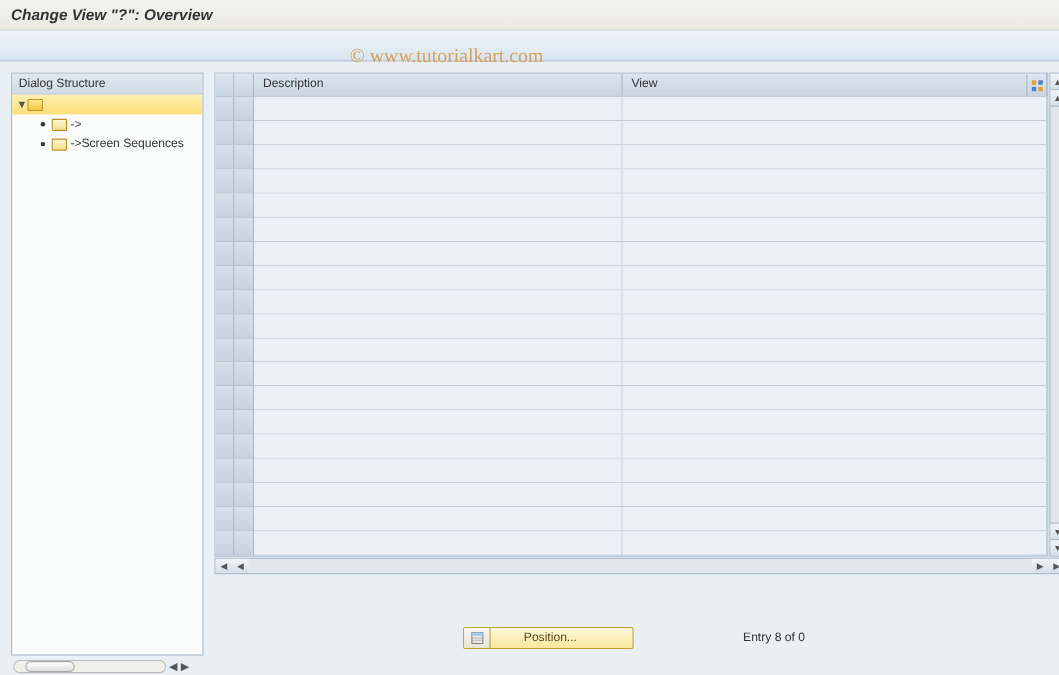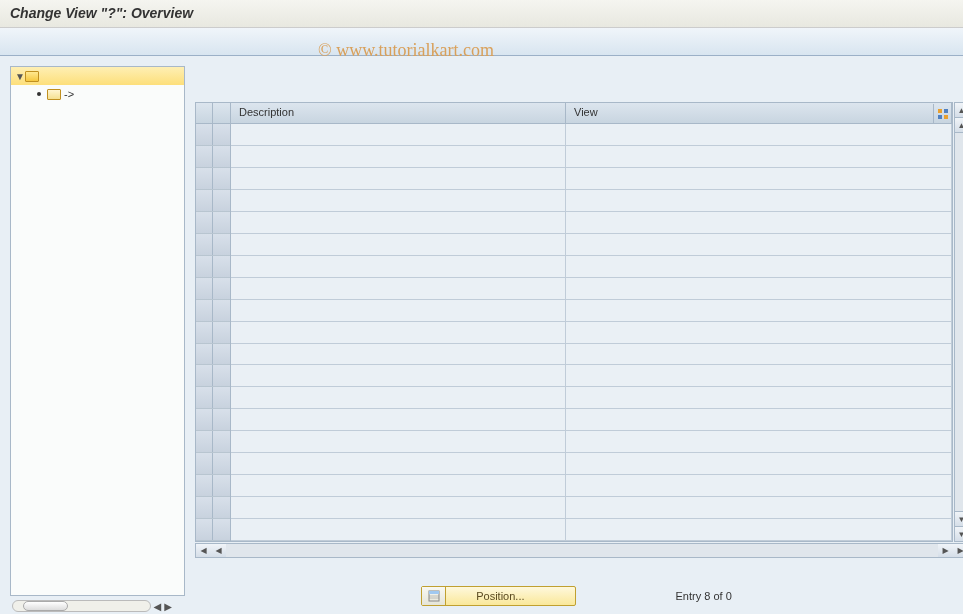--- a/index.html
+++ b/index.html
@@ -103,21 +103,20 @@
       width: 4px; height: 4px;
       background: #333;
       border-radius: 50%;
       margin-right: 6px;
       margin-left: 2px;
     }
     .grid-panel {
       flex: 1;
       position: relative;
       height: 440px;
-      margin-top: 36px;
     }
     .grid-table {
       display: flex;
       border: 1px solid #a8b8c8;
       background: #eaf0f5;
       height: 440px;
       position: relative;
     }
     .row-selectors {
       width: 35px;
@@ -234,21 +233,21 @@
       background: linear-gradient(to bottom, #f0f4f8, #d5dee8);
       display: flex;
       align-items: center;
       justify-content: center;
       font-size: 8px;
       color: #555;
       cursor: pointer;
     }
     .footer-area {
       position: absolute;
-      bottom: 8px;
+      bottom: 24px;
       left: 200px;
       right: 10px;
       display: flex;
       align-items: center;
       justify-content: center;
       gap: 100px;
     }
     .position-btn {
       display: flex;
       align-items: center;
@@ -317,30 +316,36 @@
   <span>Change View "?": Overview</span>
 </div>
 
 <div class="toolbar"></div>
 
 <div class="watermark">© www.tutorialkart.com</div>
 
 <div class="main-area">
 
   <div class="tree-panel">
+    <div class="tree-header">Dialog Structure</div>
     <div class="tree-body">
       <div class="tree-node selected">
         <span class="tree-expand">▼</span>
         <span class="folder-icon folder-open"></span>
         <span></span>
       </div>
       <div class="tree-node level-1">
         <span class="dot"></span>
         <span class="folder-icon folder-closed"></span>
         <span>-&gt;</span>
+      </div>
+      <div class="tree-node level-1">
+        <span class="dot"></span>
+        <span class="folder-icon folder-closed"></span>
+        <span>-&gt;Screen Sequences</span>
       </div>
     </div>
   </div>
 
   <div class="grid-panel">
     <div class="grid-table">
       <div class="row-selectors">
         <div class="row-sel-header">
             <div></div>
             <div></div>

